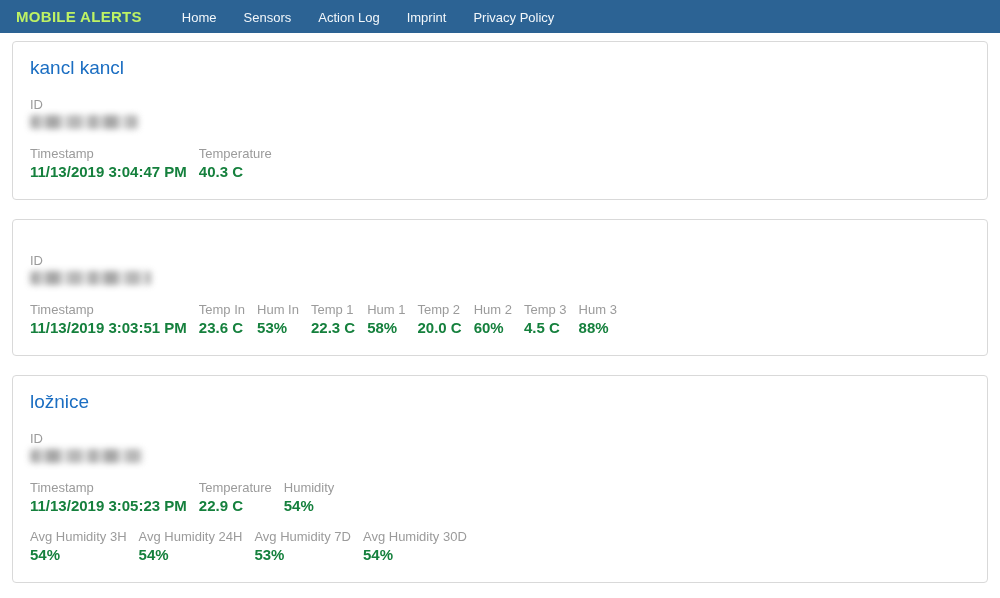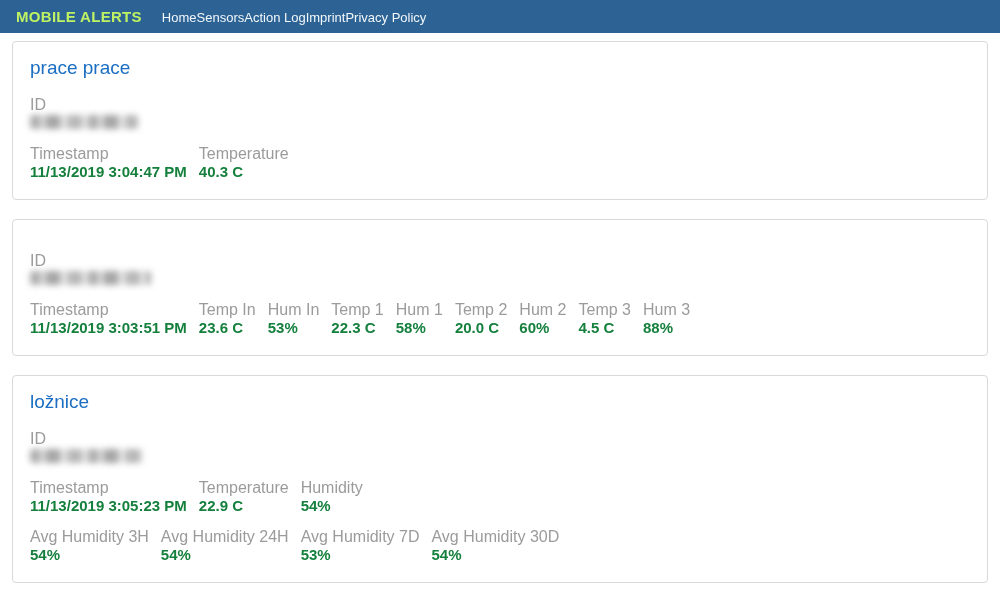--- a/index.html
+++ b/index.html
@@ -24,21 +24,22 @@
     font-size: 15px;
     font-weight: 700;
     letter-spacing: 0.3px;
     text-decoration: none;
     white-space: nowrap;
     cursor: pointer;
   }
   .nav-links {
     display: flex;
     list-style: none;
-    margin-left: 20px;
+    margin-left: 40px;
+    gap: 27px;
   }
   .nav-links a {
     color: #f2f7fb;
     font-size: 13px;
     text-decoration: none;
     white-space: nowrap;
     cursor: pointer;
   }
 
   
@@ -56,21 +57,21 @@
   .card h2 { font-size: 19px; font-weight: 400; line-height: 22px; }
   .card h2 a {
     color: #1b6ec2;
     text-decoration: none;
     cursor: pointer;
   }
 
   .id-field { margin-top: 19px; }
 
   .label {
-    font-size: 16px;
+    font-size: 13px;
     line-height: 13px;
     color: #9b9b9b;
     white-space: nowrap;
   }
 
   .id-blur {
     margin-top: 4px;
     height: 14px;
     width: 108px;
     border-radius: 3px;
@@ -111,21 +112,21 @@
     <li><a>Sensors</a></li>
     <li><a>Action Log</a></li>
     <li><a>Imprint</a></li>
     <li><a>Privacy Policy</a></li>
   </ul>
 </nav>
 
 <main class="container">
 
   <section class="card card-1">
-    <h2><a>prace prace</a></h2>
+    <h2><a>kancl kancl</a></h2>
     <div class="id-field">
       <div class="label">ID</div>
       <div class="id-blur"></div>
     </div>
     <div class="data-row">
       <div class="cell">
         <div class="label">Timestamp</div>
         <div class="value">11/13/2019 3:04:47 PM</div>
       </div>
       <div class="cell">

